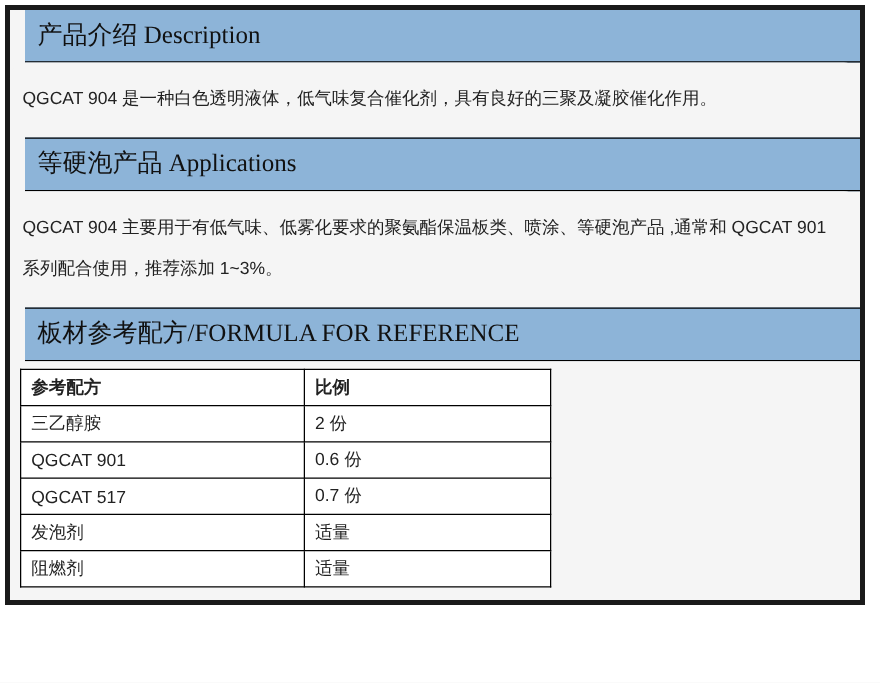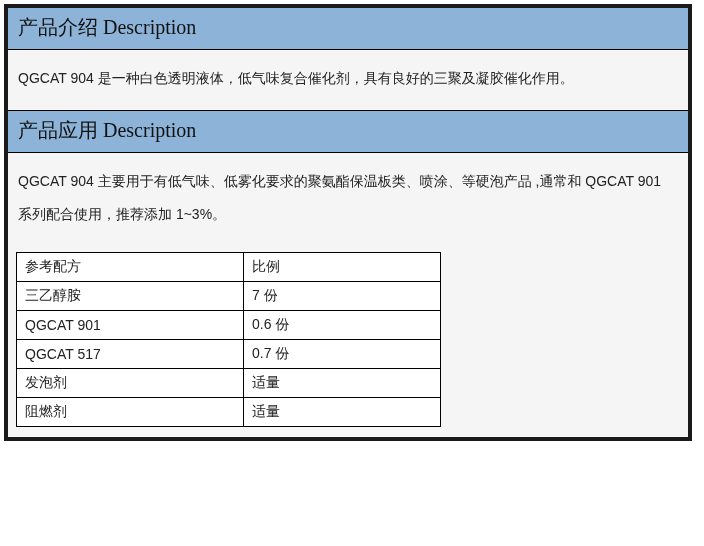--- a/index.html
+++ b/index.html
@@ -18,20 +18,21 @@
   }
   .section-header {
     background: #8db4d8;
     border-top: 1px solid #000;
     border-bottom: 1px solid #000;
     padding: 6px 10px 8px 10px;
     font-size: 20px;
     font-weight: normal;
     color: #111;
     font-family: "SimSun", "Microsoft YaHei", serif;
+    margin-left: 12px;
   }
   .section-header.first {
     border-top: none;
   }
   .section-body {
     background: #f5f5f5;
     padding: 12px 10px 14px 10px;
     font-size: 14px;
     color: #222;
     line-height: 2.4;
@@ -48,51 +49,52 @@
     color: #222;
   }
   table.formula th, table.formula td {
     border: 1.5px solid #000;
     padding: 5px 8px;
     text-align: left;
     font-weight: normal;
     background: #fff;
   }
   table.formula th {
-    font-weight: normal;
+    font-weight: bold;
   }
   table.formula th.col1, table.formula td.col1 {
     width: 210px;
   }
   table.formula th.col2, table.formula td.col2 {
     width: 180px;
   }
 </style>
 </head>
 <body>
 
 <div class="outer-wrap">
 
   <div class="section-header first">产品介绍 Description</div>
   <div class="section-body">QGCAT 904 是一种白色透明液体，低气味复合催化剂，具有良好的三聚及凝胶催化作用。</div>
 
-  <div class="section-header">产品应用 Description</div>
+  <div class="section-header">等硬泡产品 Applications</div>
   <div class="section-body">QGCAT 904 主要用于有低气味、低雾化要求的聚氨酯保温板类、喷涂、等硬泡产品 ,通常和 QGCAT 901 系列配合使用，推荐添加 1~3%。</div>
 
+  <div class="section-header">板材参考配方/FORMULA FOR REFERENCE</div>
 
   <div class="formula-wrap">
     <table class="formula">
       <tbody>
           <tr>
         <th class="col1">参考配方</th>
         <th class="col2">比例</th>
       </tr>
       <tr>
         <td class="col1">三乙醇胺</td>
-        <td class="col2">7 份</td>
+        <td class="col2">2 份</td>
       </tr>
       <tr>
         <td class="col1">QGCAT 901</td>
         <td class="col2">0.6 份</td>
       </tr>
       <tr>
         <td class="col1">QGCAT 517</td>
         <td class="col2">0.7 份</td>
       </tr>
       <tr>

